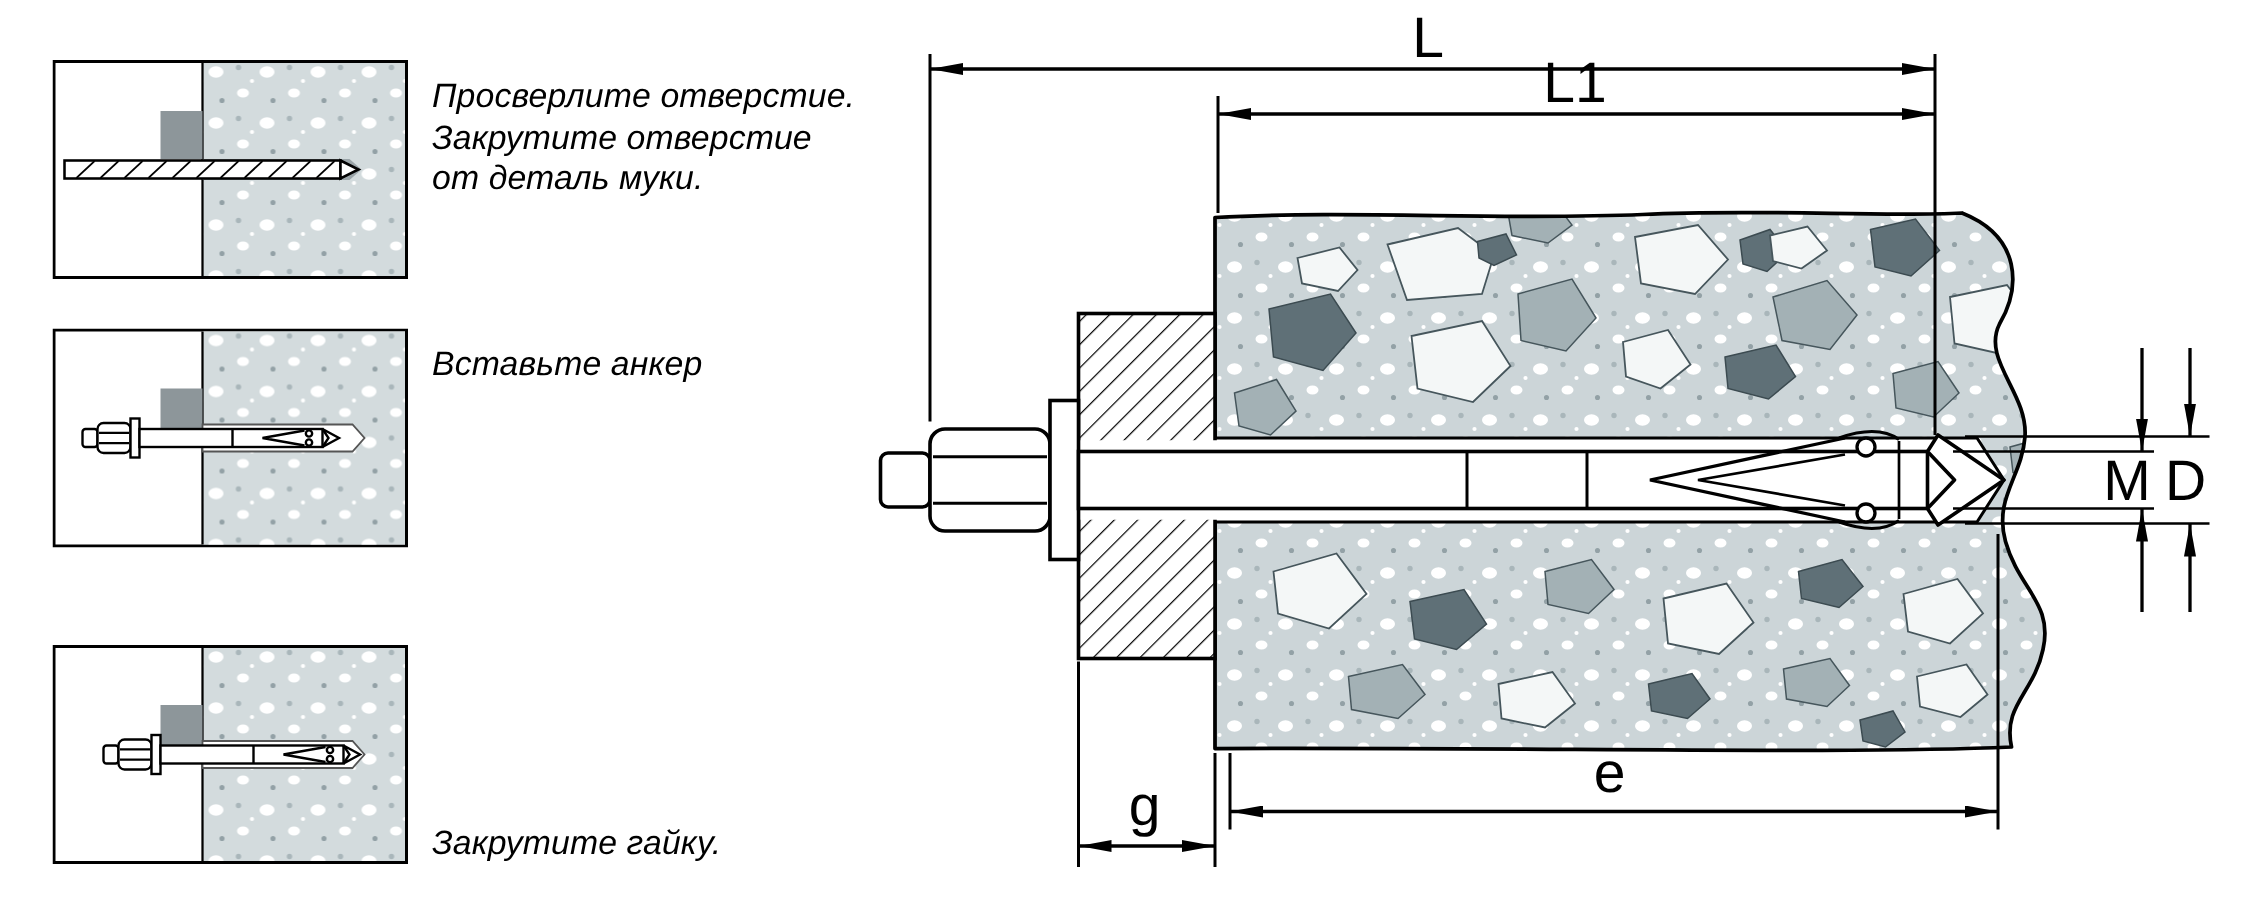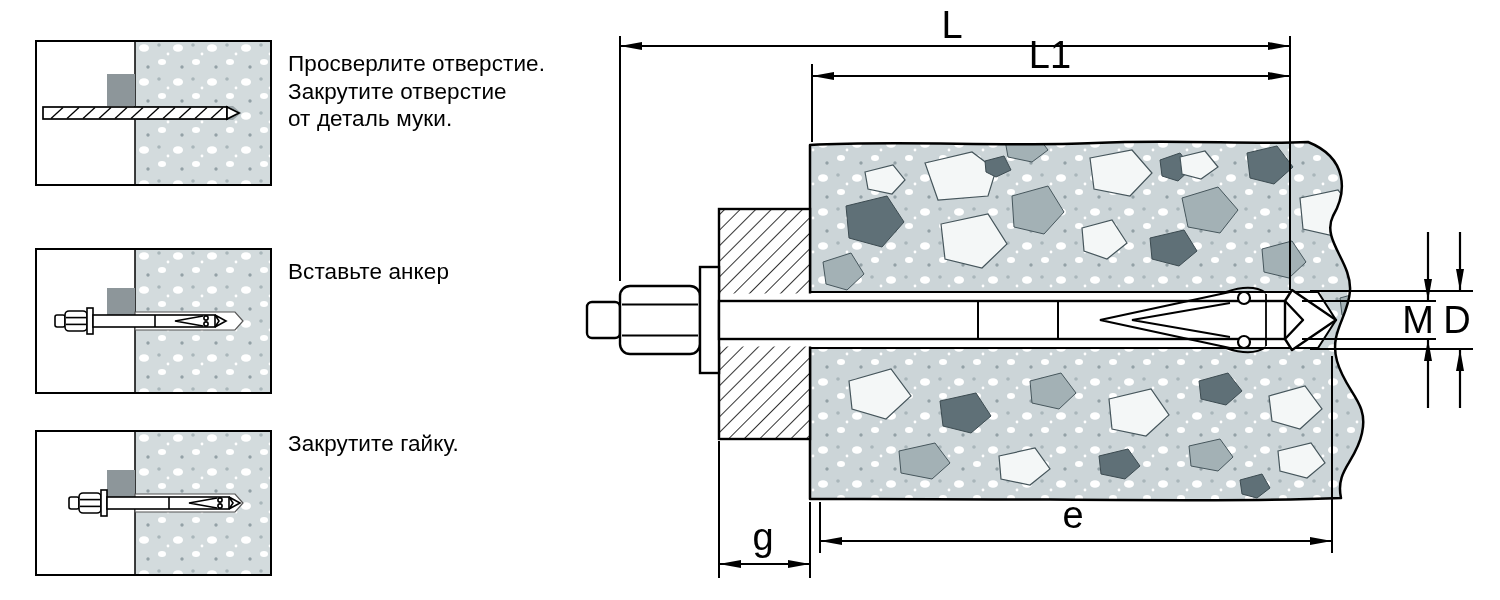--- a/index.html
+++ b/index.html
@@ -3,24 +3,24 @@
 <meta charset="utf-8">
 <style>
   html,body{margin:0;padding:0;background:#fff;}
   .canvas{
     position:relative;width:1500px;height:600px;background:#fff;overflow:hidden;
     font-family:"Liberation Sans","DejaVu Sans",sans-serif;color:#000;
   }
   .instr{position:absolute;left:35px;display:flex;align-items:flex-start;gap:16px;}
   .instr svg{flex:0 0 auto;display:block;}
   .instr-text{font-size:22.5px;line-height:1.23;margin-top:10px;letter-spacing:.1px;}
-  .instr-text span{display:block;}
+  .instr-text span{display:block;font-style:italic;}
   #row1{top:40px}
-  #row2{top:248px}
-  #row3{top:430px;align-items:flex-start}
+  #row2{top:219px}
+  #row3{top:430px;align-items:flex-end}
   #row3 .instr-text{margin-top:0}
   .main-svg{position:absolute;left:0;top:0;}
   svg text{font-family:"Liberation Sans","DejaVu Sans",sans-serif;fill:#000;}
   .dim-label{font-size:38px;}
   .stW{fill:#f4f7f7;stroke:#46565c;stroke-width:1.2}
   .stM{fill:#a3b1b5;stroke:#46565c;stroke-width:1}
   .stD{fill:#5f7077;stroke:#3c4b51;stroke-width:1}
   .dimline{stroke:#000;stroke-width:2.2;fill:none}
   .extline{stroke:#000;stroke-width:2;fill:none}
   .thinext{stroke:#000;stroke-width:1.8;fill:none}

